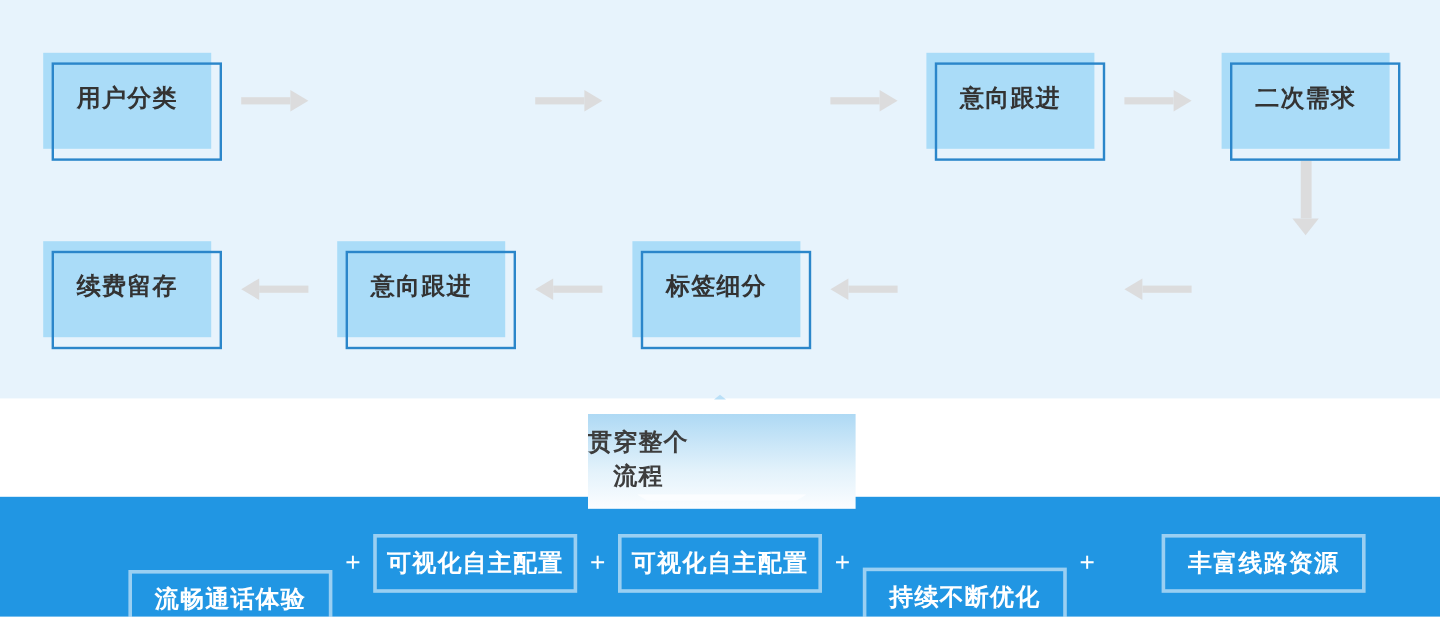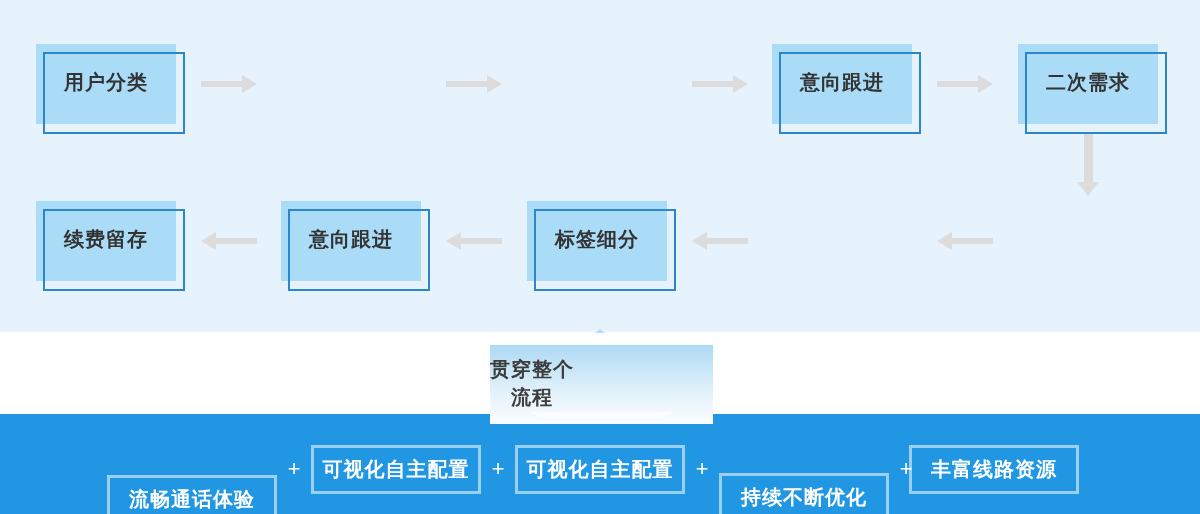--- a/index.html
+++ b/index.html
@@ -47,21 +47,21 @@
   .callout-tab-bottom{position:absolute;left:531px;top:412px;width:125px;height:0;
     border-top:5px solid #fbfdff;border-left:8px solid transparent;
     border-right:8px solid transparent;z-index:4;}
   .callout .flow-label{color:#3d3d3d;}
 
   
   .badge{position:absolute;top:445px;width:164px;height:43px;
     border:3px solid rgba(255,255,255,0.55);
     display:flex;align-items:center;justify-content:center;z-index:2;}
   .badge-label{color:#ffffff;font-size:20px;font-weight:bold;letter-spacing:1px;}
-  .b1{left:107px;margin-top:30px;} .b2{left:311px;} .b3{left:515px;} .b4{left:719px;margin-top:28px;} .b5{left:909px;}
+  .b1{left:107px;margin-top:30px;} .b2{left:311px;} .b3{left:515px;} .b4{left:719px;margin-top:28px;} .b5{left:968px;}
   .plus{position:absolute;top:470px;transform:translate(-50%,-50%);color:#ffffff;
     font-size:22px;font-weight:normal;z-index:2;}
   .p1{left:294px;} .p2{left:498px;} .p3{left:702px;} .p4{left:906px;}
 </style>
 </head>
 <body>
 
 <div class="canvas">
 
   <div class="bg-light"></div>

